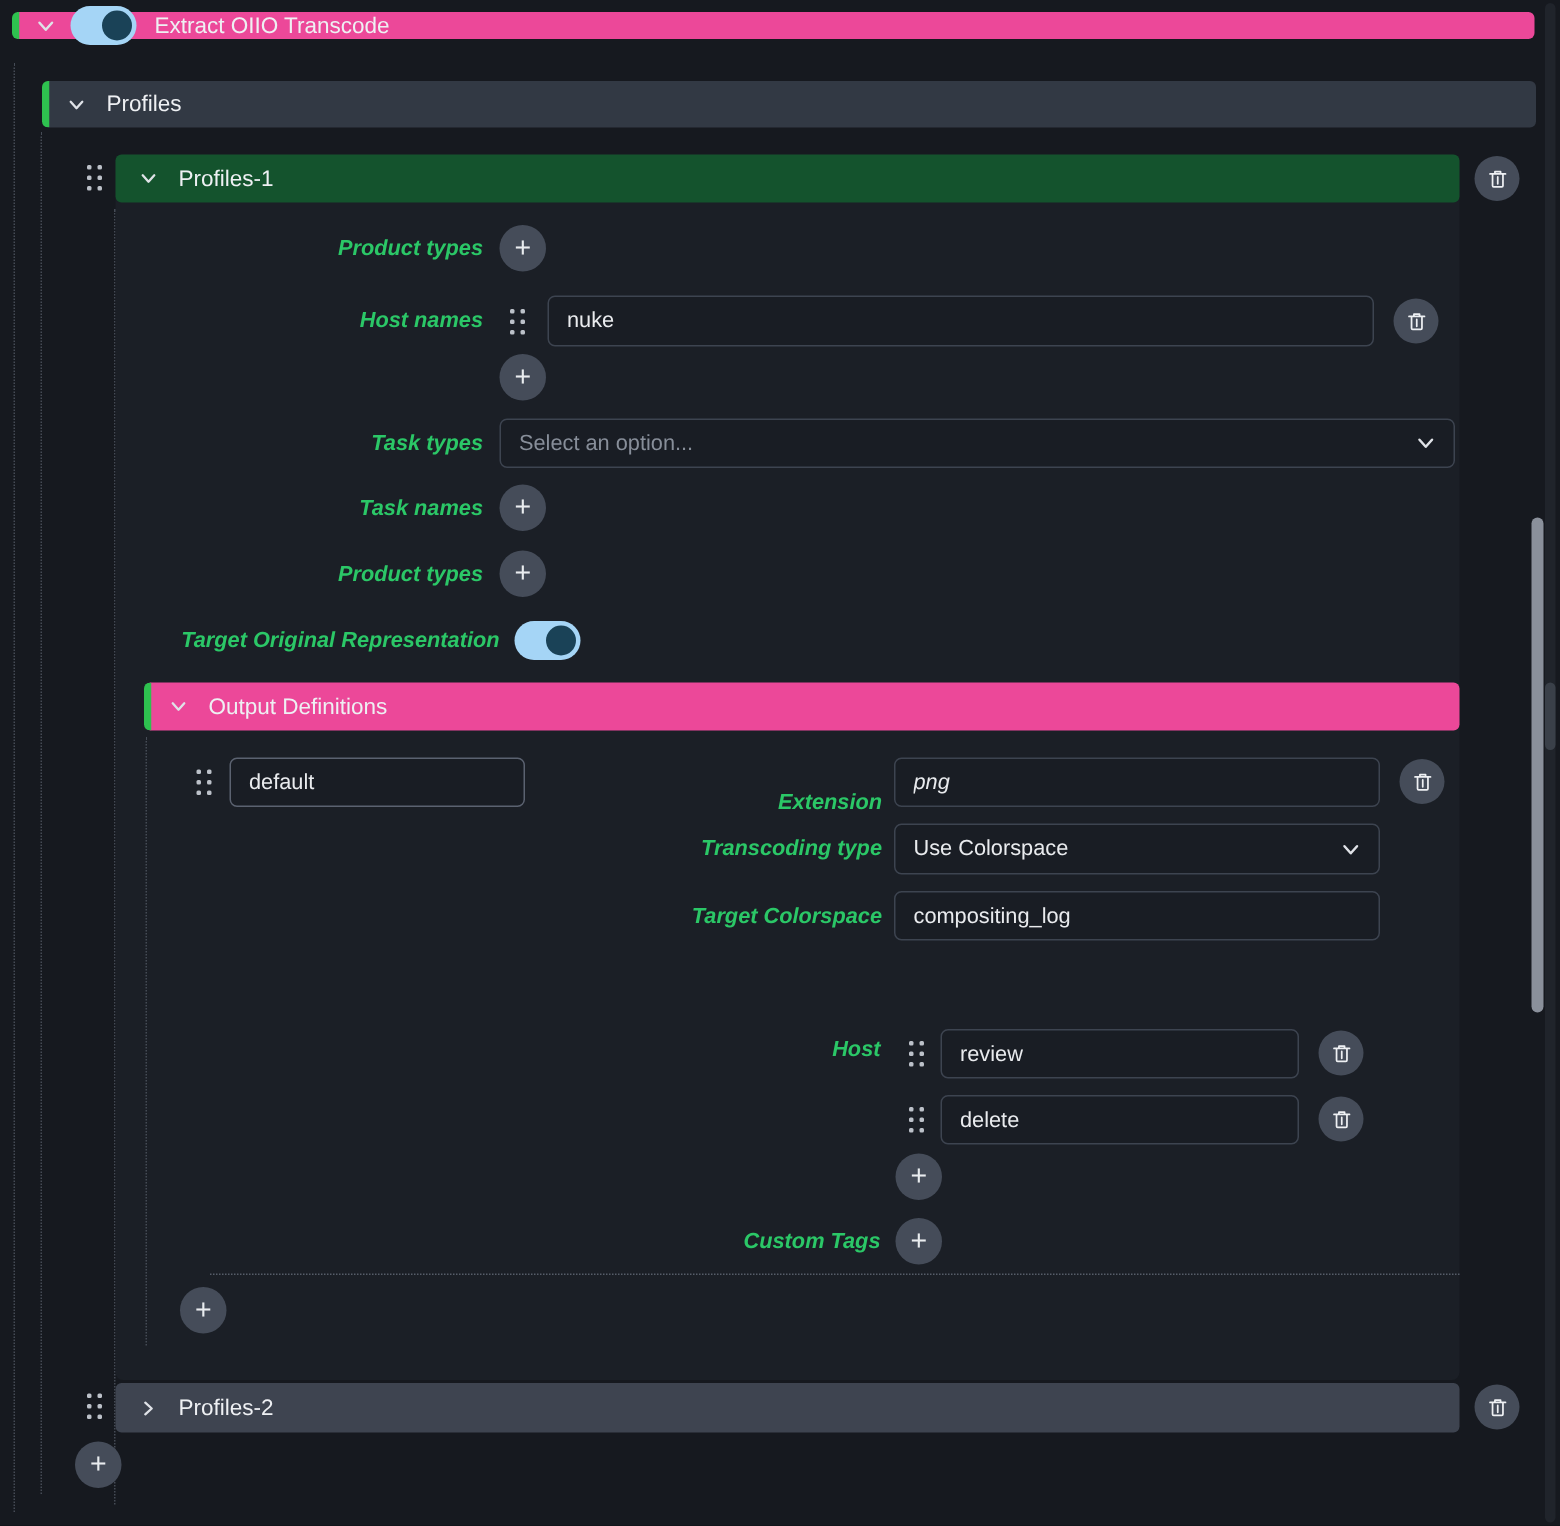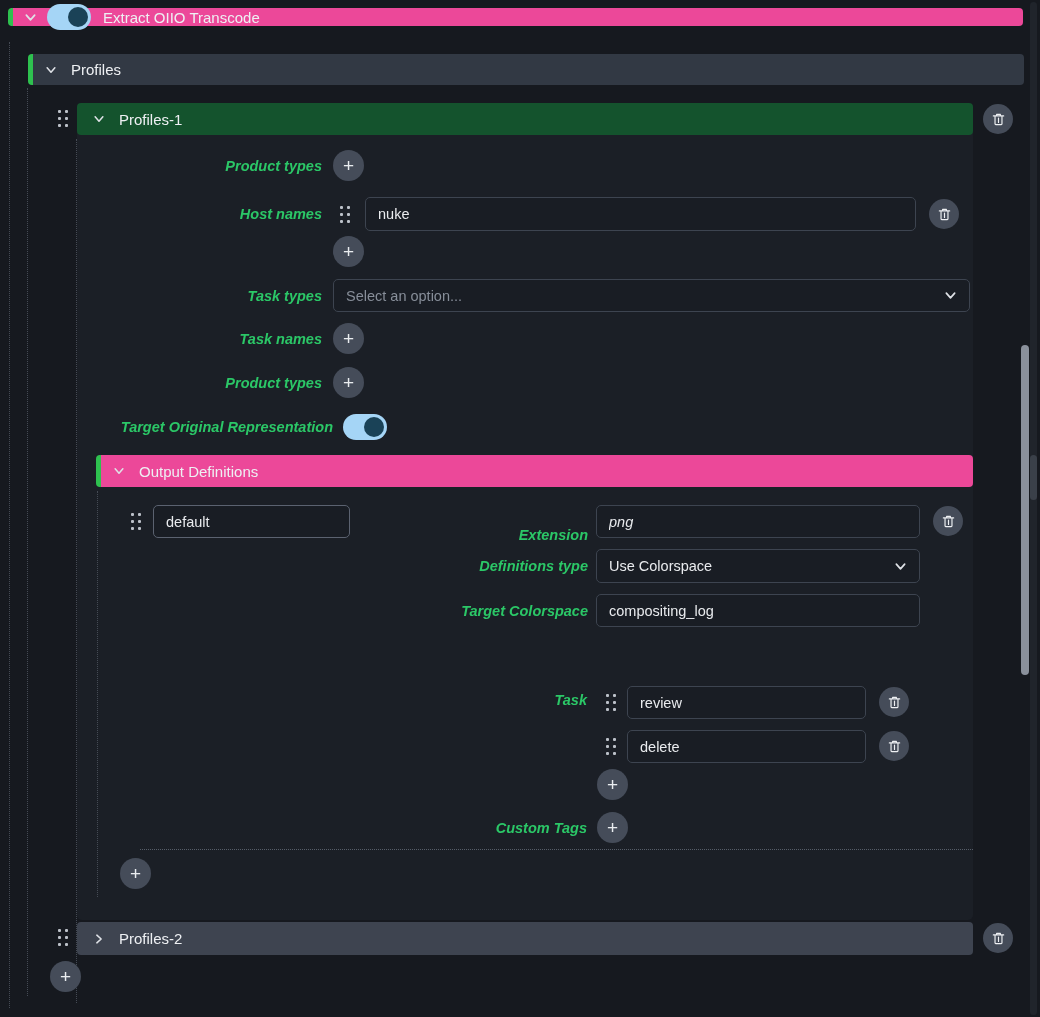--- a/index.html
+++ b/index.html
@@ -200,35 +200,35 @@
   </span>
   <input class="inp" style="left: 153px; top: 505px; width: 197px; height: 33px; border-color: rgb(91, 98, 112);" readonly="" value="default">
   <span class="lbl" style="right:452px; top:526px;">Extension</span>
   <input class="inp" style="left: 596px; top: 505px; width: 324px; height: 33px; font-style: italic;" readonly="" value="png">
   <button class="circle-btn trash-btn" style="left:933px; top:506px;">
     <svg width="15" height="15" viewBox="0 0 16 16">
       <path d="M2.5 4.2 H13.5 M6 4.2 V2.6 H10 V4.2 M4.3 4.2 V12.6 Q4.3 13.4 5.1 13.4 H10.9 Q11.7 13.4 11.7 12.6 V4.2 M8 6.4 V11.2" fill="none" stroke="#eef0f3" stroke-width="1.25" stroke-linecap="round" stroke-linejoin="round"></path>
     </svg>
   </button>
 
-  <span class="lbl" style="right:452px; top:557px;">Definitions type</span>
+  <span class="lbl" style="right:452px; top:557px;">Transcoding type</span>
   <div class="sel" style="left:596px; top:549px; width:324px; height:34px;">
     <span>Use Colorspace</span>
     <span>
       <svg width="13" height="13" viewBox="0 0 14 14">
           <polyline points="2.5,4.5 7,9.5 11.5,4.5" fill="none" stroke="#dfe2e7" stroke-width="1.8" stroke-linecap="round" stroke-linejoin="round"></polyline>
         </svg>
     </span>
   </div>
 
   <span class="lbl" style="right:452px; top:602px;">Target Colorspace</span>
   <input class="inp" style="left: 596px; top: 594px; width: 324px; height: 33px;" readonly="" value="compositing_log">
 
 
-  <span class="lbl" style="right:453px; top:691px;">Task</span>
+  <span class="lbl" style="right:453px; top:691px;">Host</span>
   <span class="drag" style="left:606px; top:694px;">
     <i></i>
       <i></i>
       <i></i>
       <i></i>
       <i></i>
       <i></i>
   </span>
   <input class="inp" style="left: 627px; top: 686px; width: 239px; height: 33px;" readonly="" value="review">
   <button class="circle-btn trash-btn" style="left:879px; top:687px;">

